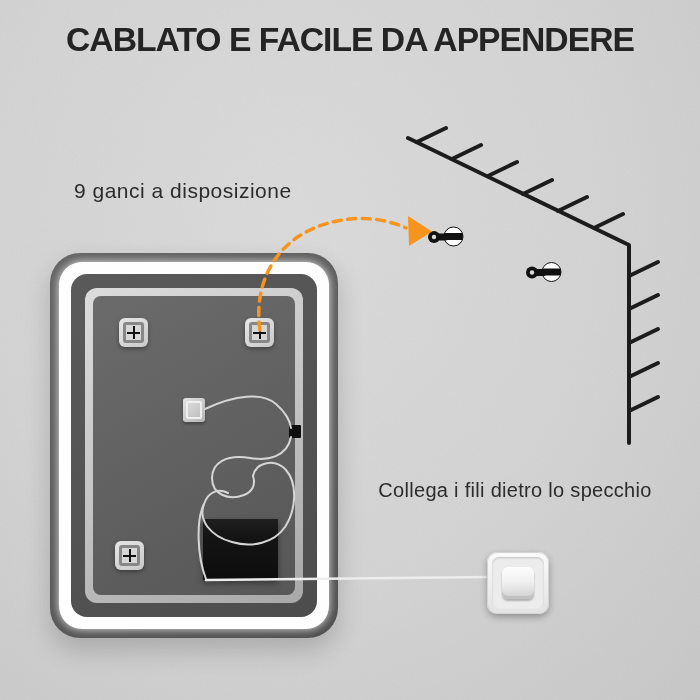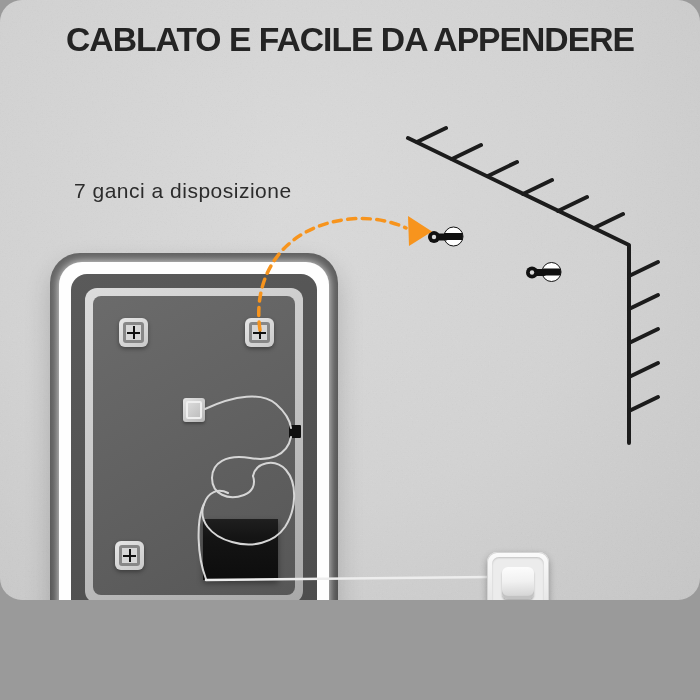--- a/index.html
+++ b/index.html
@@ -1,20 +1,19 @@
 <!DOCTYPE html>
 <html style="--wall: #d2d2d2; --ink: #242424; --text: #2c2c2c; --orange: #f7941d; --line: #1c1c1c; --frame: #585858; --led: #fefefe; --frame2: #4d4d4d; --trim: #c7c7c7; --panel: #606060; --box: #141414; --wire: #d6d6d6; --wire-bright: #ededed; --plate: #f2f2f2;"><head>
 <meta charset="utf-8">
 <style>
   html,body{margin:0;padding:0;background:#9a9a9a;}
   .stage{
-    position:relative;width:700px;height:600px;overflow:hidden;
+    position:relative;width:700px;height:700px;overflow:hidden;
     background:radial-gradient(ellipse at 42% 32%, #d9d9d9 0%, var(--wall,#d2d2d2) 55%, #c6c6c6 100%);
     font-family:"Liberation Sans", sans-serif;
-    border-radius:22px;
   }
   .stage svg{position:absolute;left:0;top:0;width:700px;height:700px;overflow:visible;}
   .noise{opacity:.9;pointer-events:none;}
 
   .title{
     position:absolute;top:20px;left:0;right:0;margin:0;text-align:center;
     font-size:34px;font-weight:800;letter-spacing:-1px;white-space:nowrap;
     color:var(--ink,#242424);transform:scaleX(.99);
   }
   .hooks-label{
@@ -101,21 +100,21 @@
     <filter id="nLight">
         <feTurbulence type="fractalNoise" baseFrequency="0.65" numOctaves="2" seed="11" stitchTiles="stitch"></feTurbulence>
       <feColorMatrix type="matrix" values="0 0 0 0 0.97  0 0 0 0 0.97  0 0 0 0 0.97  0 0 0 0.9 -0.52"></feColorMatrix>
       </filter>
     <rect width="700" height="700" filter="url(#nDark)" opacity="0.22"></rect>
     <rect width="700" height="700" filter="url(#nLight)" opacity="0.3"></rect>
   </svg>
 
   <h1 class="title">CABLATO E FACILE DA APPENDERE</h1>
 
-  <div class="hooks-label">7 ganci a disposizione</div>
+  <div class="hooks-label">9 ganci a disposizione</div>
 
   <div class="mirror">
     <div class="layer led">
       <div class="layer f2">
         <div class="layer trim">
           <div class="layer panel">
 
             <div class="hook" style="left:26px;top:22px">
               <div class="ring"></div>
               <span class="ph"></span>
@@ -174,20 +173,21 @@
     <use href="#screw" transform="translate(434,237)"></use>
     <use href="#screw" transform="translate(532,272.5)"></use>
 
     <g>
       <path class="arrow-dash" d="M260 330 C252 276 283 226 350 219 C371 217 391 221 406 228"></path>
       <polygon class="arrow-head" points="408,216 432,231.5 409,246"></polygon>
     </g>
   </svg>
 
   <div class="wiring-label">
+    <span>Collega i fili dietro lo specchio</span>
   </div>
 
   <div class="switch">
     <div class="sring">
       <div class="rocker"></div>
     </div>
   </div>
 
 </div>
 

